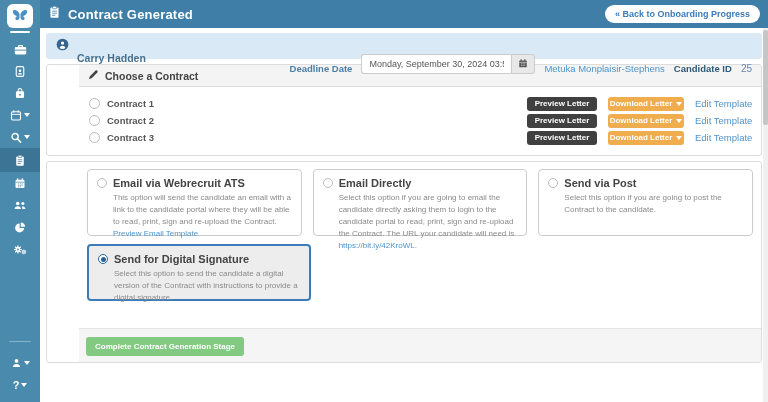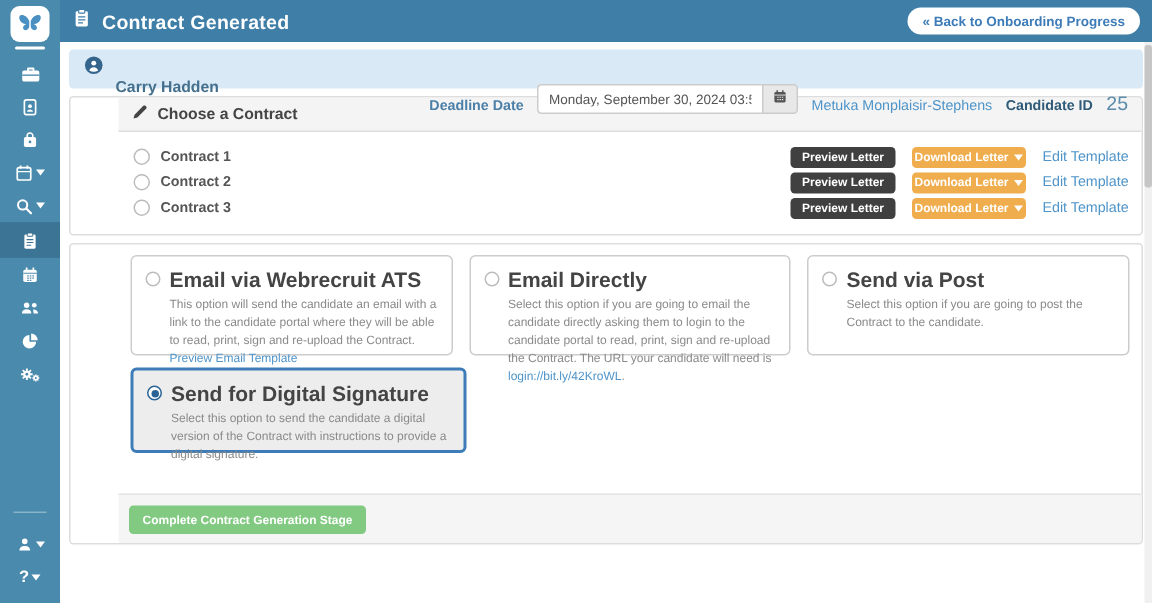--- a/index.html
+++ b/index.html
@@ -34,21 +34,21 @@
   .cand-name{ font-size:10.5px; color:#44708e; font-weight:600;margin-top:24px; }
   .deadline-group{ margin-left:auto; display:flex; align-items:flex-end; gap:9px; }
   .deadline-label{ font-size:9.5px; color:#4a7fa8; font-weight:600; }
   .input-group{ display:flex; height:20px; }
   .deadline-input{ width:150px; border:1px solid #ccc; border-right:none; border-radius:3px 0 0 3px;
                    font-size:9px; color:#555; padding:0 7px; font-family:inherit; outline:none; }
   .input-addon{ width:24px; background:#e8e8e8; border:1px solid #ccc; border-radius:0 3px 3px 0;
                 display:flex; align-items:center; justify-content:center; cursor:pointer; }
   .cand-link{ font-size:9.5px; color:#4e94c9; text-decoration:none; cursor:pointer; }
   .cand-id-label{ font-size:9.5px; color:#2f5a78; font-weight:bold; }
-  .cand-id-value{ font-size:13px; color:#5d8cab;margin-top:44px; }
+  .cand-id-value{ font-size:10px; color:#5d8cab;margin-top:44px; }
 
   
   .panel{ border:1px solid #ddd; border-radius:3px; margin-top:5px; overflow:hidden; background:#fff;padding-left:32px; }
   .panel-header{ background:#f4f4f4; border-bottom:1px solid #ddd; padding:4px 9px;
                  display:flex; align-items:center; gap:6px; font-size:10.5px; color:#444; font-weight:600; }
 
   .panel1-body{ padding:8px 8px 9px 10px; }
   .contract-row{ display:flex; align-items:center; height:17px; }
   .radio{ width:11px; height:11px; border:1px solid #bcbcbc; border-radius:50%; background:#fff; flex-shrink:0; cursor:pointer; }
   .radio.checked{ border:1px solid #2a6496; position:relative; }
@@ -58,21 +58,21 @@
   .btn{ border:none; font-family:inherit; cursor:pointer; display:flex; align-items:center; justify-content:center; }
   .btn-primary{ background:#404040; color:#fff; font-size:8px; font-weight:600; border-radius:3px; width:70px; height:14px; }
   .btn-warning{ background:#f0ad4e; color:#fff; font-size:8px; font-weight:600; border-radius:3px; width:76px; height:14px; gap:4px; }
   .link-edit{ font-size:9.5px; color:#4e94c9; cursor:pointer; width:58px; }
 
   .panel2-body{ padding:7px 8px 13px 8px; }
   .cards-row{ display:flex; gap:11px; }
   .option-card{ border:1px solid #ccc; border-radius:4px; padding:7px 9px; width:224px; height:67px; background:#fff; }
   .option-title-row{ display:flex; align-items:center; gap:6px; }
   .option-card .radio{ width:10px; height:10px; }
-  .option-title{ font-size:14px; font-weight:bold; color:#444; }
+  .option-title{ font-size:11px; font-weight:bold; color:#444; }
   .option-desc{ font-size:8px; color:#8a8a8a; line-height:1.5; margin:3px 0 0 16px; }
   .option-link{ color:#4e94c9; cursor:pointer; text-decoration:none; }
   .option-card.selected{ border:2px solid #3d7cb8; background:#ededed; height:57px; margin-top:8px; }
   .panel-footer{ background:#f5f5f5; border-top:1px solid #e4e4e4; padding:6px 7px; margin-top:14px; }
   .btn-success{ background:#82c982; color:#fff; font-size:8px; font-weight:600; border-radius:3px; padding:5px 9px; display:inline-flex; }
 
   
   .scrollbar-track{ position:absolute; right:0; top:28px; width:5px; height:374px; background:#f0f0f0; }
   .scrollbar-thumb{ position:absolute; top:2px; left:0; width:5px; height:95px; background:#c6c6c6; border-radius:2px; }
 </style>
@@ -325,21 +325,21 @@
               </div>
             </div>
 
             <div class="option-card">
               <div class="option-title-row">
                 <span class="radio"></span>
                 <span class="option-title">Email Directly</span>
               </div>
               <div class="option-desc">
                 <span>Select this option if you are going to email the candidate directly asking them to login to the candidate portal to read, print, sign and re-upload the Contract. The URL your candidate will need is</span>
-                <a class="option-link">login://bit.ly/42KroWL</a><span>.</span>
+                <a class="option-link">https://bit.ly/42KroWL</a><span>.</span>
               </div>
             </div>
 
             <div class="option-card">
               <div class="option-title-row">
                 <span class="radio"></span>
                 <span class="option-title">Send via Post</span>
               </div>
               <div class="option-desc">
                 <span>Select this option if you are going to post the Contract to the candidate.</span>

